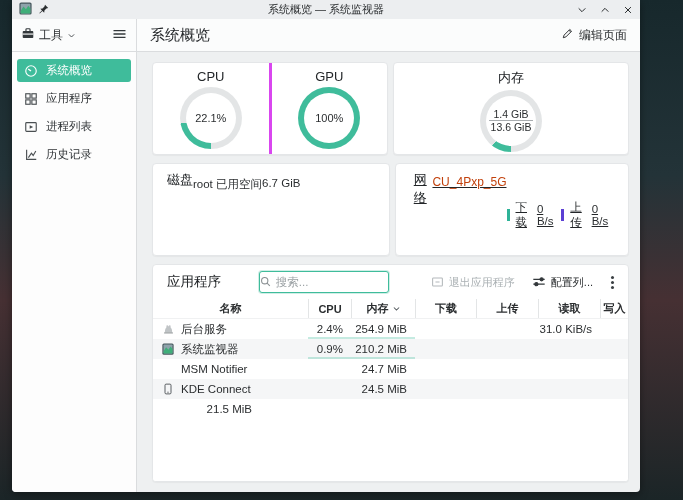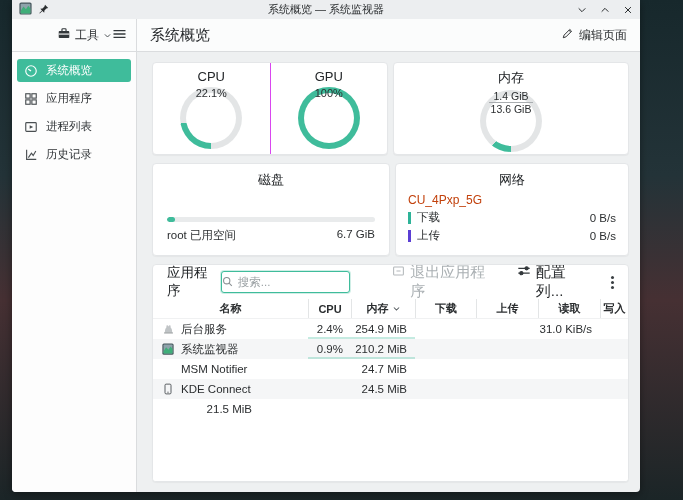--- a/index.html
+++ b/index.html
@@ -17,21 +17,21 @@
 
   
   .titlebar{position:relative;height:19px;background:#eceef0;display:flex;align-items:center;padding:0 7px;flex:0 0 auto;}
   .titlebar .left{display:flex;align-items:center;gap:6px;}
   .titlebar .title{position:absolute;left:0;right:0;text-align:center;font-size:11px;color:#2b2e30;pointer-events:none;}
   .titlebar .controls{margin-left:auto;display:flex;align-items:center;gap:13px;z-index:1;}
   .winbtn{display:flex;align-items:center;cursor:default;}
 
   
   .toolbar{height:33px;display:flex;background:#fbfcfc;border-bottom:1px solid var(--border);flex:0 0 auto;}
-  .toolbar-left{width:125px;flex:0 0 auto;border-right:1px solid var(--border);display:flex;align-items:center;padding:0 9px;justify-content:flex-end;}
+  .toolbar-left{width:125px;flex:0 0 auto;border-right:1px solid var(--border);display:flex;align-items:center;padding:0 9px;justify-content:space-between;}
   .tools-btn{display:flex;align-items:center;gap:4px;font-size:12px;color:#2b2e30;}
   .toolbar-main{flex:1;display:flex;align-items:center;padding:0 13px;}
   .page-title{font-size:15px;font-weight:500;color:var(--text);}
   .edit-btn{margin-left:auto;display:flex;align-items:center;gap:5px;font-size:12px;color:#2b2e30;}
 
   
   .body{flex:1;display:flex;min-height:0;}
   .sidebar{width:125px;flex:0 0 auto;background:#fdfdfd;border-right:1px solid var(--border);padding-top:7px;}
   .side-item{height:23px;margin:0 5px 5px 5px;border-radius:3px;display:flex;align-items:center;gap:8px;padding:0 7px;font-size:11.5px;color:#2f3336;}
   .side-item.active{background:var(--accent);color:#fff;}
@@ -39,49 +39,49 @@
 
   .content{flex:1;min-width:0;padding:10px 11px 10px 15px;display:flex;flex-direction:column;gap:8px;}
   .cards-row{display:flex;gap:5px;height:93px;flex:0 0 auto;}
   .card{background:#fff;border:1px solid var(--card-border);border-radius:4px;box-shadow:0 1px 1px rgba(0,0,0,.04);}
   .cards-row .card{flex:1;}
   .card-title{font-size:13px;font-weight:500;text-align:center;color:var(--text);}
 
   
   .split{display:flex;}
   .split .half{flex:1;padding-top:6px;display:flex;flex-direction:column;align-items:center;}
-  .split .half + .half{border-left:1px solid #d946ef;}
+  .split .half + .half{border-left:3px solid #d946ef;}
   .gauge{position:relative;width:62px;height:62px;border-radius:50%;margin-top:3px;background:var(--track);}
   .gauge::after{content:"";position:absolute;inset:6px;background:#fff;border-radius:50%;}
-  .gauge .g-text{position:absolute;inset:0;display:flex;flex-direction:column;align-items:center;justify-content:flex-start;z-index:1;font-size:11px;color:#2b2e30;}
+  .gauge .g-text{position:absolute;inset:0;display:flex;flex-direction:column;align-items:center;justify-content:center;z-index:1;font-size:11px;color:#2b2e30;}
   .fraction .top{font-size:10.5px;line-height:12px;}
   .fraction .bottom{font-size:10.5px;line-height:13px;border-top:1px solid #a9adb0;padding:0 2px;}
 
   
-  .disk-card{display:flex;flex-direction:column;padding:7px 14px 10px 14px;}
+  .disk-card{display:flex;flex-direction:row;padding:7px 14px 10px 14px;}
   .disk-bar{margin-top:28px;height:5px;background:#e9ebec;border-radius:3px;overflow:hidden;}
   .disk-fill{height:100%;background:var(--accent);border-radius:3px;}
   .disk-row{display:flex;justify-content:space-between;margin-top:6px;font-size:11.5px;color:#2b2e30;}
 
   
-  .net-card{display:flex;flex-direction:column;padding:7px 12px 0 12px;overflow:hidden;}
+  .net-card{display:flex;flex-direction:row;padding:7px 12px 0 12px;overflow:hidden;text-decoration:underline;}
   .net-ssid{font-size:12px;margin-top:4px;color:#c2410c;}
   .net-row{position:relative;display:flex;align-items:center;margin-top:3px;font-size:11.5px;color:#2b2e30;}
   .net-mark{width:3px;height:12px;margin-right:6px;flex:0 0 auto;}
   .net-val{margin-left:auto;}
   .net-expander{position:absolute;left:50%;transform:translateX(-50%);display:flex;}
 
   
   .apps-card{flex:1;display:flex;flex-direction:column;min-height:0;overflow:hidden;}
   .apps-header{height:34px;flex:0 0 auto;display:flex;align-items:center;padding:0 10px 0 14px;}
   .apps-title{font-size:13.5px;font-weight:500;}
   .search-box{margin-left:auto;display:flex;align-items:center;width:130px;height:22px;border:1px solid var(--accent);border-radius:3px;background:#fff;box-shadow:0 0 0 1px rgba(63,188,155,.25);padding:0 0;gap:5px;}
   .search-box input{border:none;outline:none;width:100%;font-size:11.5px;font-family:inherit;color:#333;background:transparent;}
   .search-box input::placeholder{color:#9aa0a3;}
-  .hdr-btn{display:flex;align-items:flex-start;gap:5px;font-size:15px;}
+  .hdr-btn{display:flex;align-items:flex-end;gap:5px;font-size:11px;}
   .quit-btn{margin-left:42px;color:#aab0b3;}
   .cols-btn{margin-left:17px;color:#2b2e30;}
   .kebab{margin-left:14px;display:flex;align-items:center;padding:0 4px;}
 
   .thead{height:20px;flex:0 0 auto;display:flex;font-size:11px;font-weight:700;color:#2b2e30;border-bottom:1px solid #f0f1f2;justify-content:flex-end;}
   .th{display:flex;align-items:center;justify-content:center;gap:3px;}
   .th + .th{border-left:1px solid #e3e5e6;}
   .col-name{width:155px;flex:0 0 auto;}
   .col-cpu{width:43px;flex:0 0 auto;}
   .col-mem{width:64px;flex:0 0 auto;}

